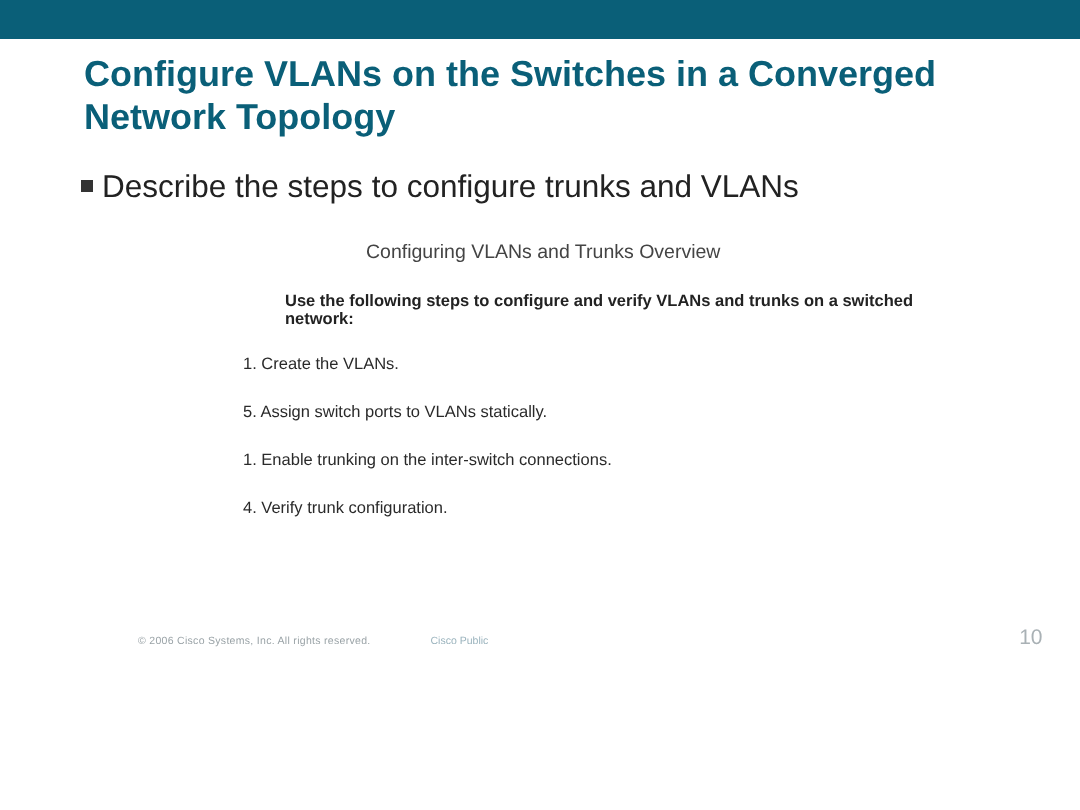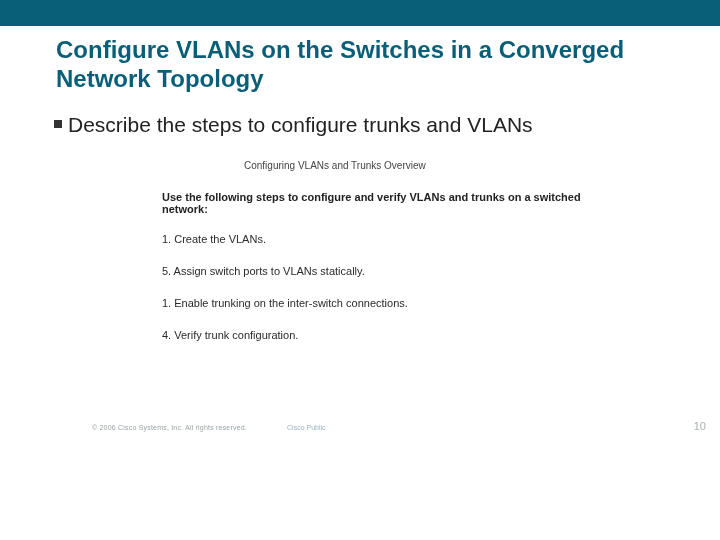--- a/index.html
+++ b/index.html
@@ -5,27 +5,27 @@
   * { margin: 0; padding: 0; box-sizing: border-box; }
   html, body { width: 720px; height: 540px; font-family: Arial, Helvetica, sans-serif; background: #fff; overflow: hidden; }
   .slide { width: 720px; height: 444px; position: relative; }
   .top-bar { height: 26px; background: #0a5f78; }
   .content { padding: 10px 56px 0 56px; }
   .title { color: #0a5f78; font-size: 24px; font-weight: bold; line-height: 1.2; margin-bottom: 18px; }
   .bullet-row { display: flex; align-items: flex-start; gap: 6px; margin-left: -2px; margin-bottom: 22px; }
   .bullet-mark { width: 8px; height: 8px; background: #333; margin-top: 8px; flex: 0 0 auto; }
   .bullet-text { color: #222; font-size: 21px; line-height: 1.25; }
   .inner { margin-left: 106px; margin-right: 40px; }
-  .ov-title { color: #444; font-size: 10px; margin: 20px 0 20px 82px; }
-  .ov-intro { color: #222; font-size: 11px; font-weight: bold; margin-bottom: 18px; }
+  .ov-title { color: #444; font-size: 13px; margin: 20px 0 20px 82px; }
+  .ov-intro { color: #222; font-size: 11px; font-weight: bold; margin-bottom: 18px; margin-left: 28px; }
   .step { color: #2a2a2a; font-size: 11px; margin-bottom: 20px; }
   .footer { position: absolute; bottom: 12px; left: 0; width: 100%; display: flex; align-items: baseline; }
   .copyright { margin-left: 92px; color: #9aa3a7; font-size: 7px; letter-spacing: 0.2px; }
   .public { margin-left: 40px; color: #9ab3bd; font-size: 7px; }
-  .pagenum { margin-left: auto; margin-right: 14px; color: #a9b1b5; font-size: 11px; }
+  .pagenum { margin-left: auto; margin-right: 25px; color: #a9b1b5; font-size: 14px; }
 </style>
 </head>
 <body>
 
 <div class="slide">
   <div class="top-bar"></div>
 
   <div class="content">
     <h1 class="title">Configure VLANs on the Switches in a Converged Network Topology</h1>
 

